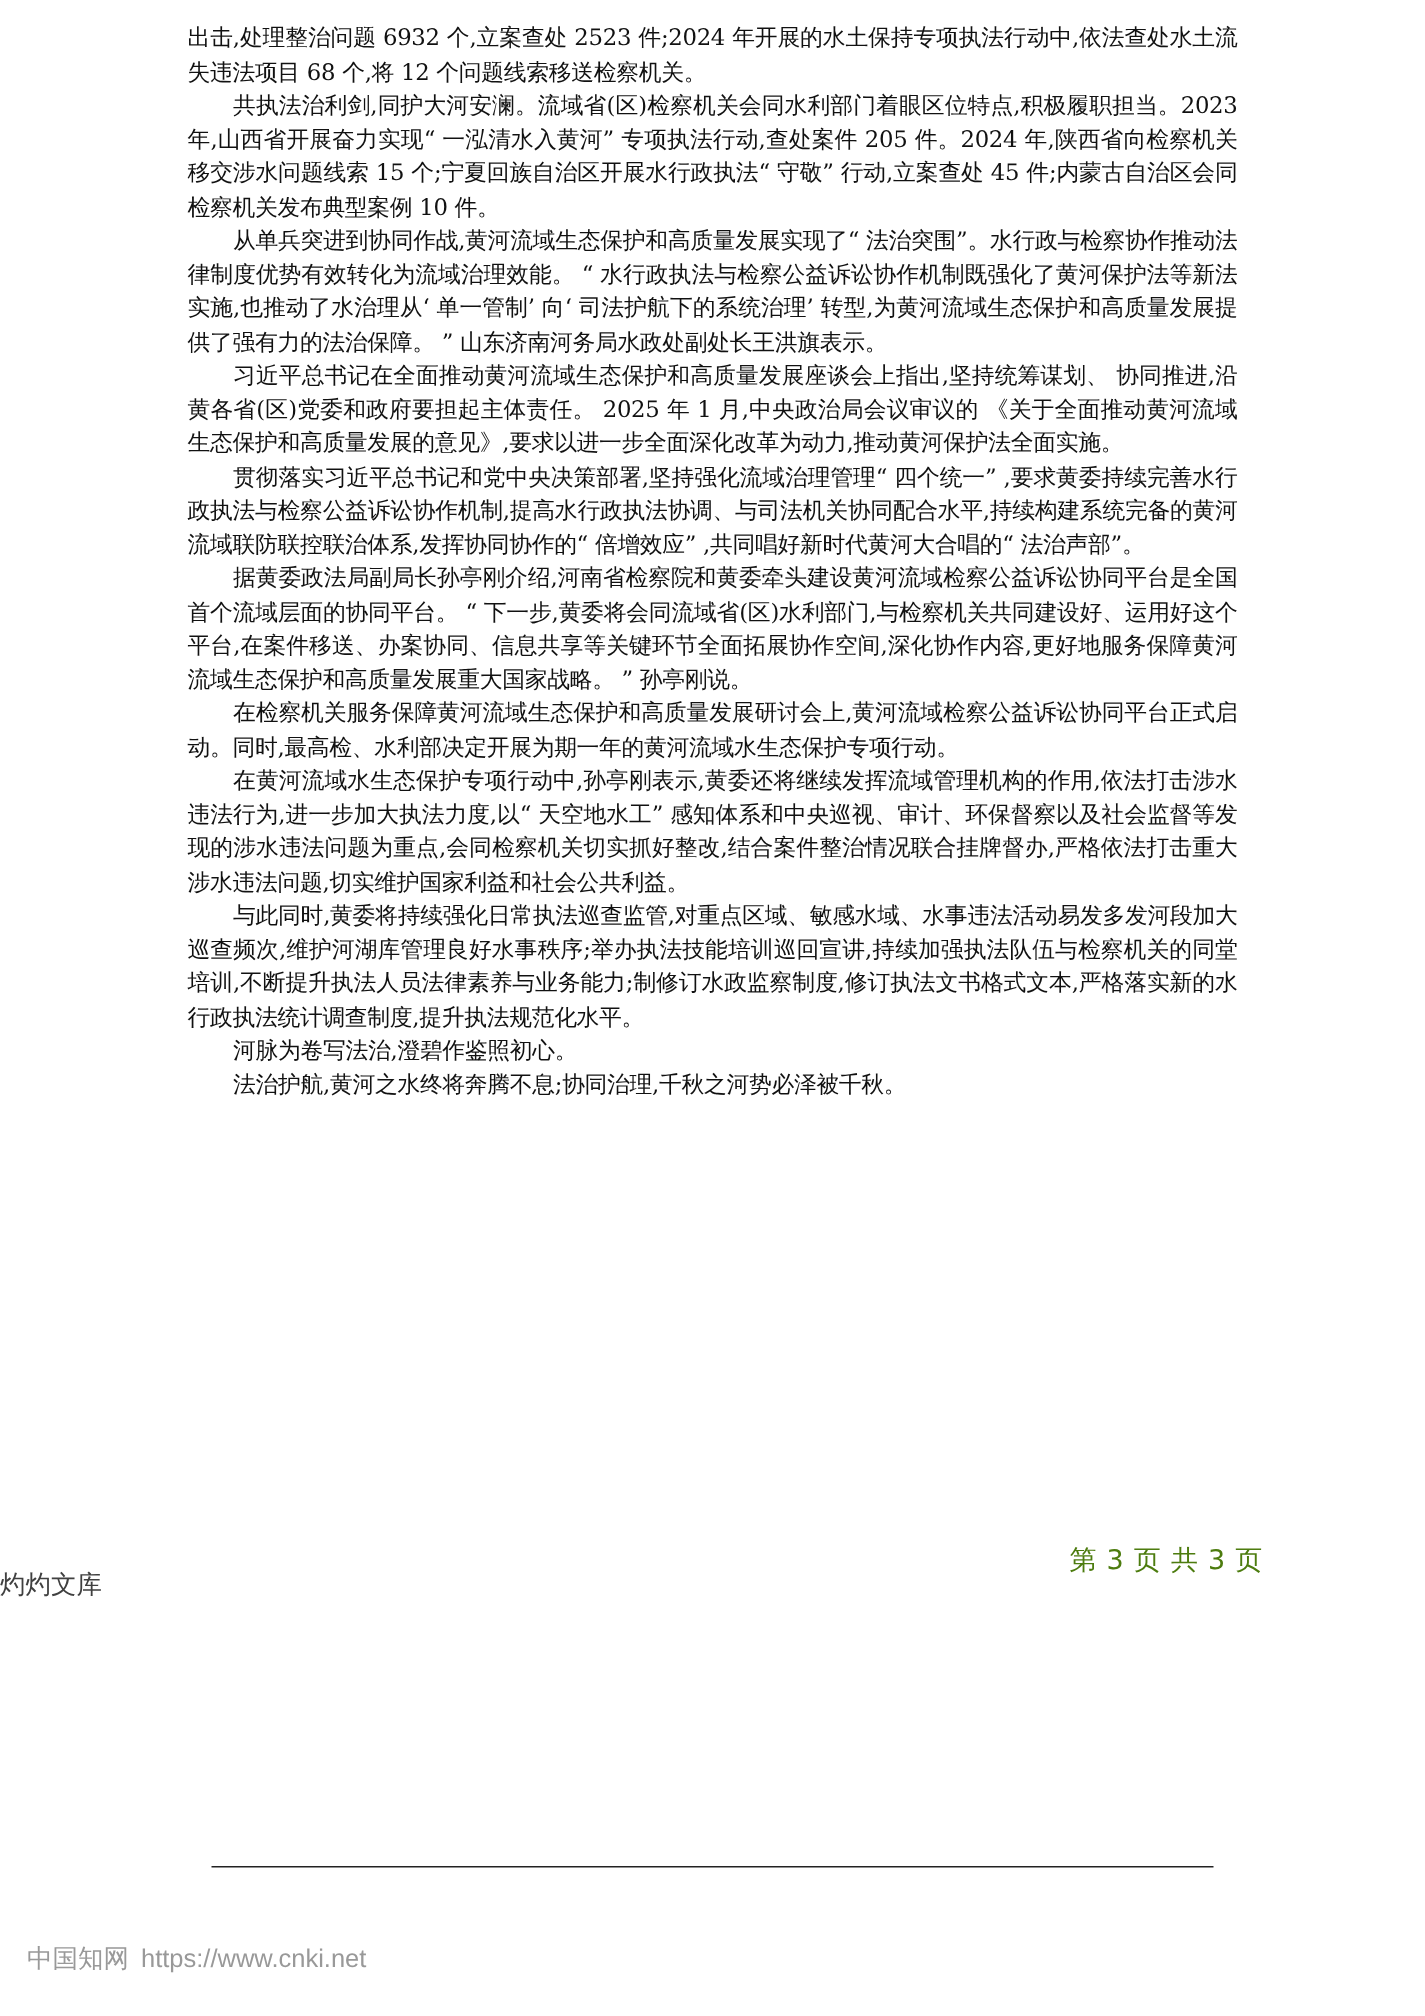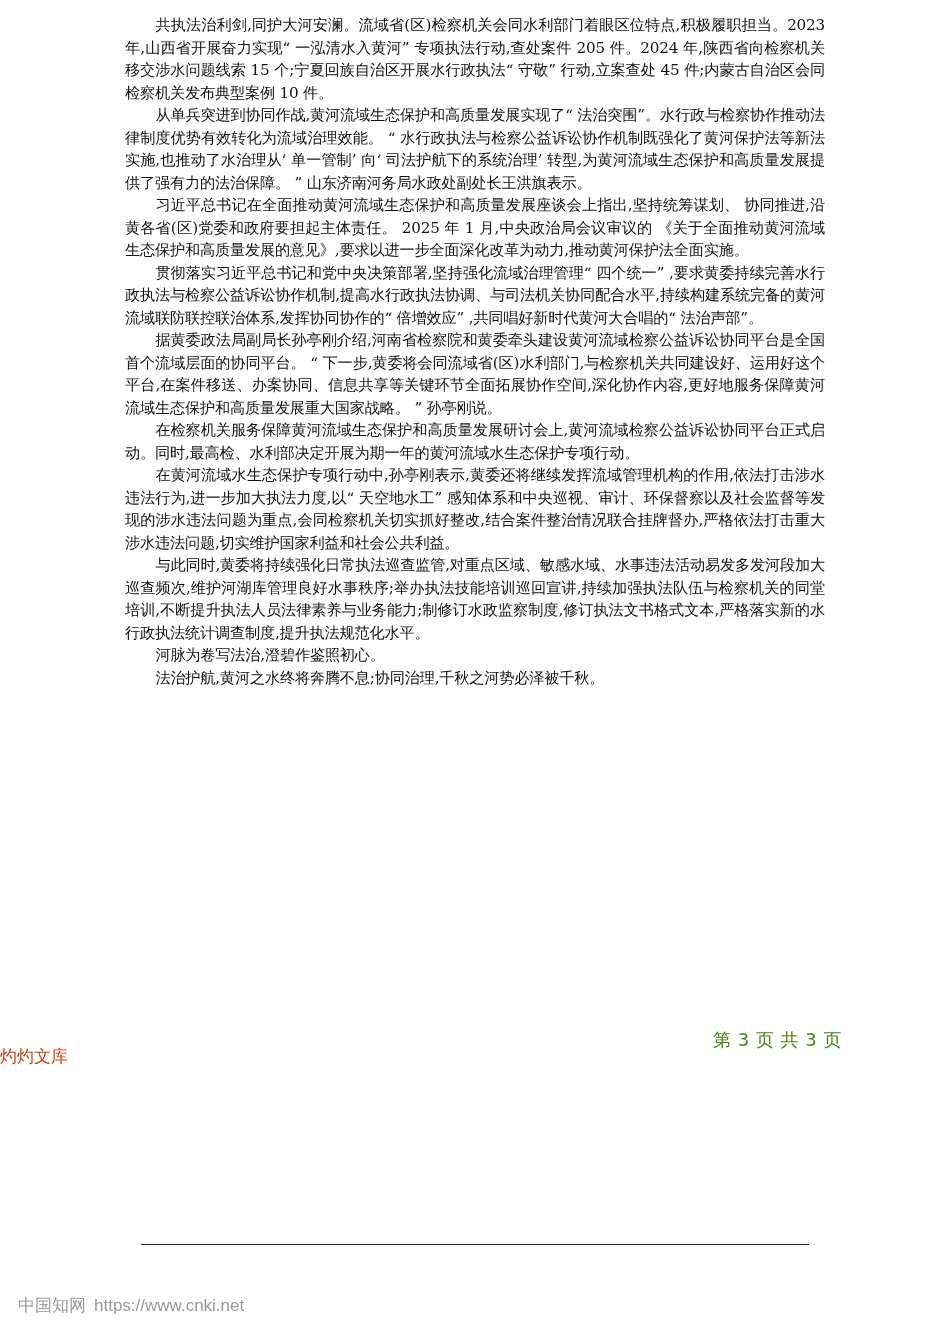--- a/index.html
+++ b/index.html
@@ -6,31 +6,32 @@
   body { width: 950px; height: 1344px; position: relative; overflow: hidden;
          font-family: "DejaVu Serif", "Liberation Serif", serif; color: #111; }
   .article { position: absolute; left: 125px; top: 14px; width: 700px;
              font-size: 15.2px; line-height: 22.5px; text-align: justify; letter-spacing: -0.2px; }
   .article p { margin: 0; }
   .article p.indent { text-indent: 2em; }
   .article p.sub { text-indent: 2em; }
   .pagenum { position: absolute; left: 713px; top: 1028px; font-size: 18px;
              font-family: "DejaVu Sans", "Liberation Sans", sans-serif; color: #4d7c0f; letter-spacing: 0.5px; }
   .brand { position: absolute; left: 0; top: 1045px; font-size: 17px;
-           font-family: Liberation Sans, sans-serif; color: #c2410c; }
+           font-family: Liberation Sans, sans-serif; color: #404040; }
   .rule { position: absolute; left: 141px; top: 1244px; width: 668px; height: 0;
           border-top: 1.5px solid #222; }
   .footer { position: absolute; left: 18px; top: 1294px; font-size: 17px; color: #999;
             font-family: "DejaVu Sans", "Liberation Sans", sans-serif; }
   .footer .url { margin-left: 8px; font-family: "Liberation Sans", sans-serif; }
 </style>
 </head>
 <body>
 
 <div class="article">
+  <p class="">出击,处理整治问题 6932 个,立案查处 2523 件;2024 年开展的水土保持专项执法行动中,依法查处水土流失违法项目 68 个,将 12 个问题线索移送检察机关。</p>
   <p class="indent">共执法治利剑,同护大河安澜。流域省(区)检察机关会同水利部门着眼区位特点,积极履职担当。2023 年,山西省开展奋力实现“ 一泓清水入黄河” 专项执法行动,查处案件 205 件。2024 年,陕西省向检察机关移交涉水问题线索 15 个;宁夏回族自治区开展水行政执法“ 守敬” 行动,立案查处 45 件;内蒙古自治区会同检察机关发布典型案例 10 件。</p>
   <p class="indent">从单兵突进到协同作战,黄河流域生态保护和高质量发展实现了“ 法治突围”。水行政与检察协作推动法律制度优势有效转化为流域治理效能。 “ 水行政执法与检察公益诉讼协作机制既强化了黄河保护法等新法实施,也推动了水治理从‘ 单一管制’ 向‘ 司法护航下的系统治理’ 转型,为黄河流域生态保护和高质量发展提供了强有力的法治保障。 ” 山东济南河务局水政处副处长王洪旗表示。</p>
   <p class="indent">习近平总书记在全面推动黄河流域生态保护和高质量发展座谈会上指出,坚持统筹谋划、 协同推进,沿黄各省(区)党委和政府要担起主体责任。 2025 年 1 月,中央政治局会议审议的 《关于全面推动黄河流域生态保护和高质量发展的意见》,要求以进一步全面深化改革为动力,推动黄河保护法全面实施。</p>
   <p class="indent">贯彻落实习近平总书记和党中央决策部署,坚持强化流域治理管理“ 四个统一” ,要求黄委持续完善水行政执法与检察公益诉讼协作机制,提高水行政执法协调、与司法机关协同配合水平,持续构建系统完备的黄河流域联防联控联治体系,发挥协同协作的“ 倍增效应” ,共同唱好新时代黄河大合唱的“ 法治声部”。</p>
   <p class="indent">据黄委政法局副局长孙亭刚介绍,河南省检察院和黄委牵头建设黄河流域检察公益诉讼协同平台是全国首个流域层面的协同平台。 “ 下一步,黄委将会同流域省(区)水利部门,与检察机关共同建设好、运用好这个平台,在案件移送、办案协同、信息共享等关键环节全面拓展协作空间,深化协作内容,更好地服务保障黄河流域生态保护和高质量发展重大国家战略。 ” 孙亭刚说。</p>
   <p class="indent">在检察机关服务保障黄河流域生态保护和高质量发展研讨会上,黄河流域检察公益诉讼协同平台正式启动。同时,最高检、水利部决定开展为期一年的黄河流域水生态保护专项行动。</p>
   <p class="indent">在黄河流域水生态保护专项行动中,孙亭刚表示,黄委还将继续发挥流域管理机构的作用,依法打击涉水违法行为,进一步加大执法力度,以“ 天空地水工” 感知体系和中央巡视、审计、环保督察以及社会监督等发现的涉水违法问题为重点,会同检察机关切实抓好整改,结合案件整治情况联合挂牌督办,严格依法打击重大涉水违法问题,切实维护国家利益和社会公共利益。</p>
   <p class="indent">与此同时,黄委将持续强化日常执法巡查监管,对重点区域、敏感水域、水事违法活动易发多发河段加大巡查频次,维护河湖库管理良好水事秩序;举办执法技能培训巡回宣讲,持续加强执法队伍与检察机关的同堂培训,不断提升执法人员法律素养与业务能力;制修订水政监察制度,修订执法文书格式文本,严格落实新的水行政执法统计调查制度,提升执法规范化水平。</p>
   <p class="sub">河脉为卷写法治,澄碧作鉴照初心。</p>
   <p class="indent">法治护航,黄河之水终将奔腾不息;协同治理,千秋之河势必泽被千秋。</p>

